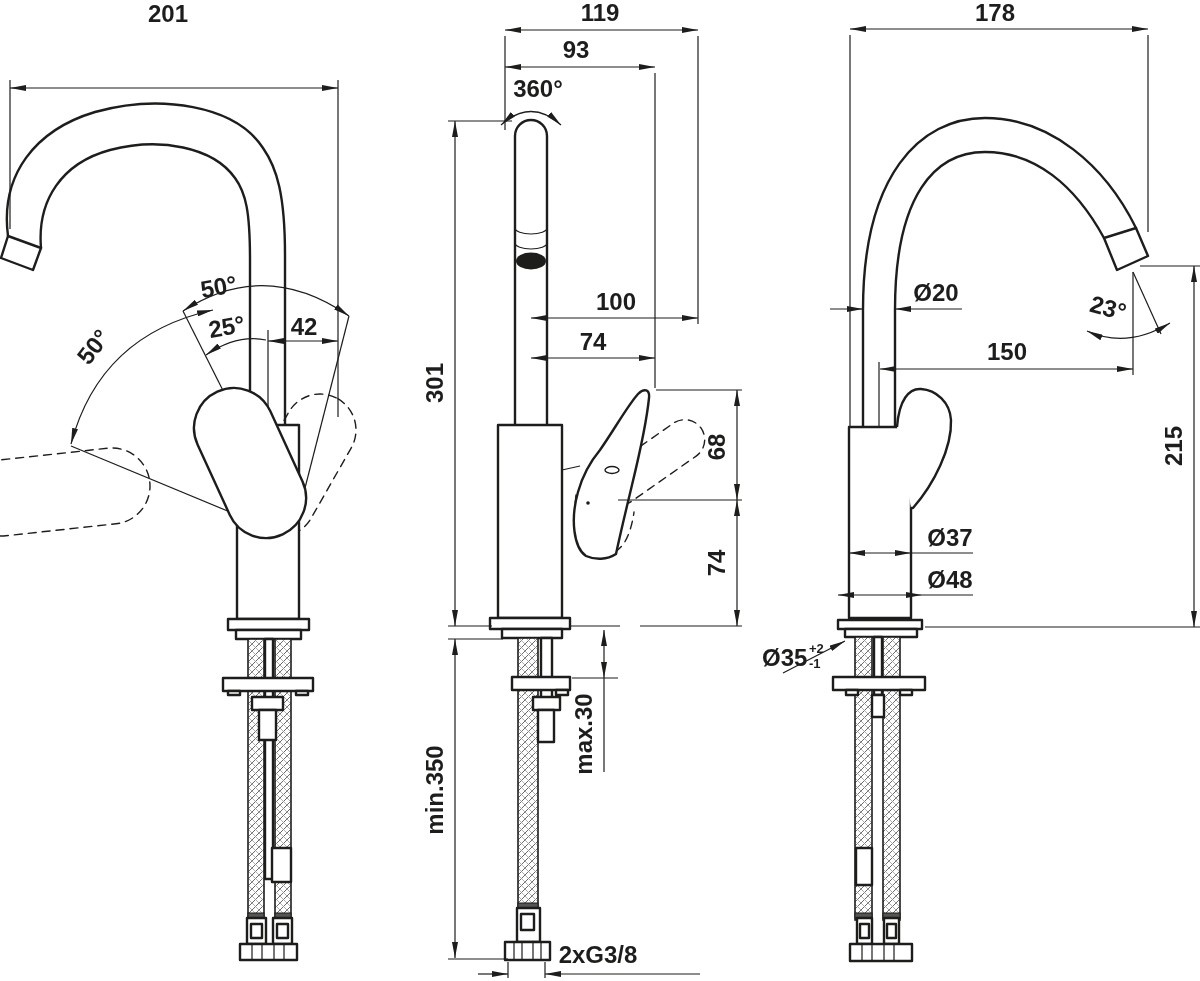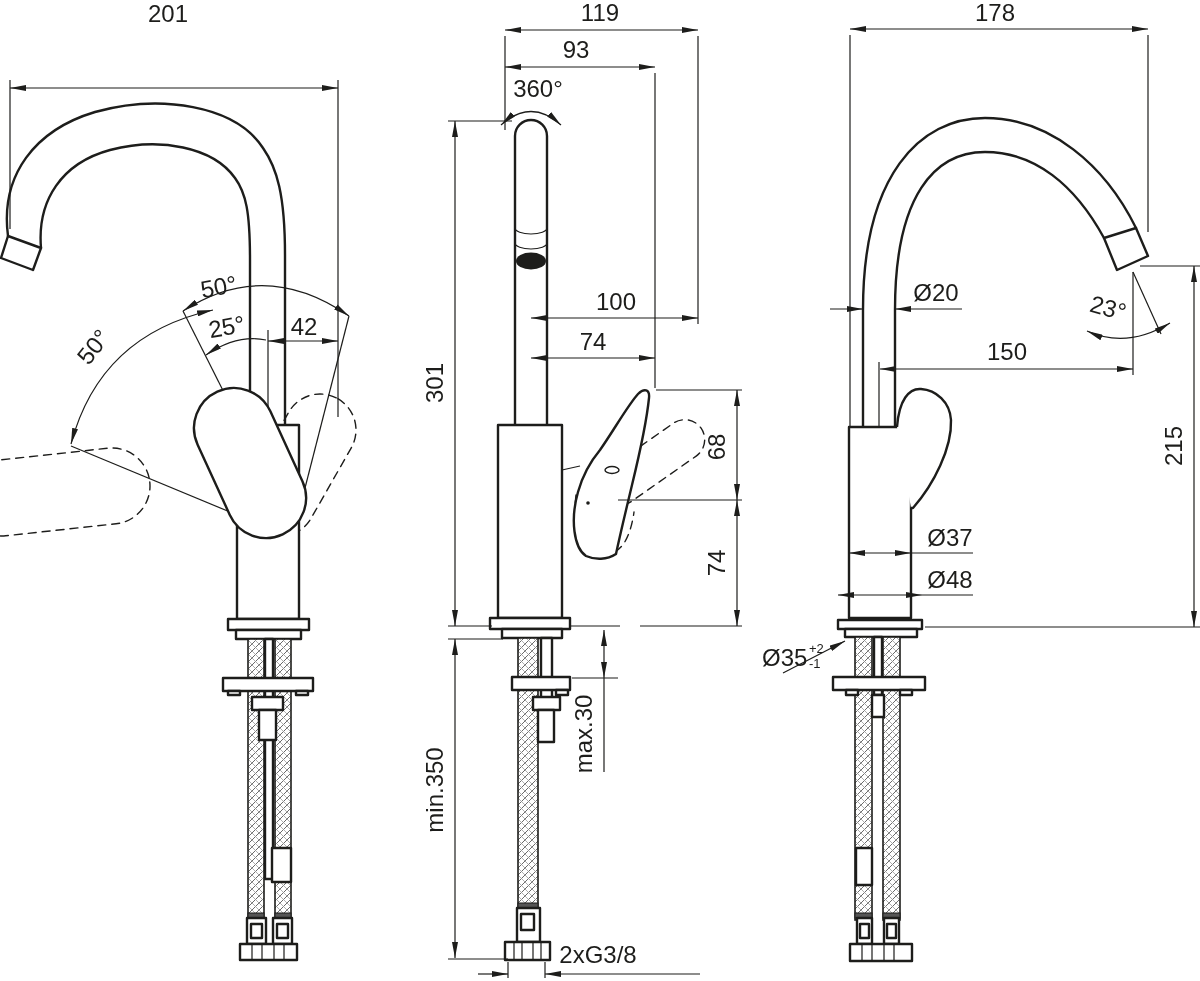--- a/index.html
+++ b/index.html
@@ -1,16 +1,16 @@
 <!DOCTYPE html>
 <html><head>
 <meta charset="utf-8">
 <style>
   html,body{margin:0;padding:0;background:#ffffff;}
-  .stage{width:1200px;height:981px;background:#ffffff;position:relative;overflow:hidden;}
+  .stage{width:1200px;height:981px;background:#ffffff;position:relative;overflow:hidden;font-weight:bold;}
   svg{display:block;}
   .obj{fill:none;stroke:#1d1d1b;stroke-width:2.4;stroke-linejoin:round;stroke-linecap:round;}
   .objf{fill:#ffffff;stroke:#1d1d1b;stroke-width:2.4;stroke-linejoin:round;}
   .thin{fill:none;stroke:#1d1d1b;stroke-width:1.2;}
   .dash{fill:none;stroke:#1d1d1b;stroke-width:1.4;stroke-dasharray:8 6;stroke-linecap:round;}
   .dim{font-family:"Liberation Sans", sans-serif;font-size:24px;fill:#1d1d1b;}
   .tol{font-family:"Liberation Sans", sans-serif;font-size:13px;fill:#1d1d1b;}
   .braid{fill:url(#braid);stroke:#1d1d1b;stroke-width:1.6;}
   .dark{fill:#555;stroke:#1d1d1b;stroke-width:1;}
   .ink{fill:#1d1d1b;stroke:none;}

